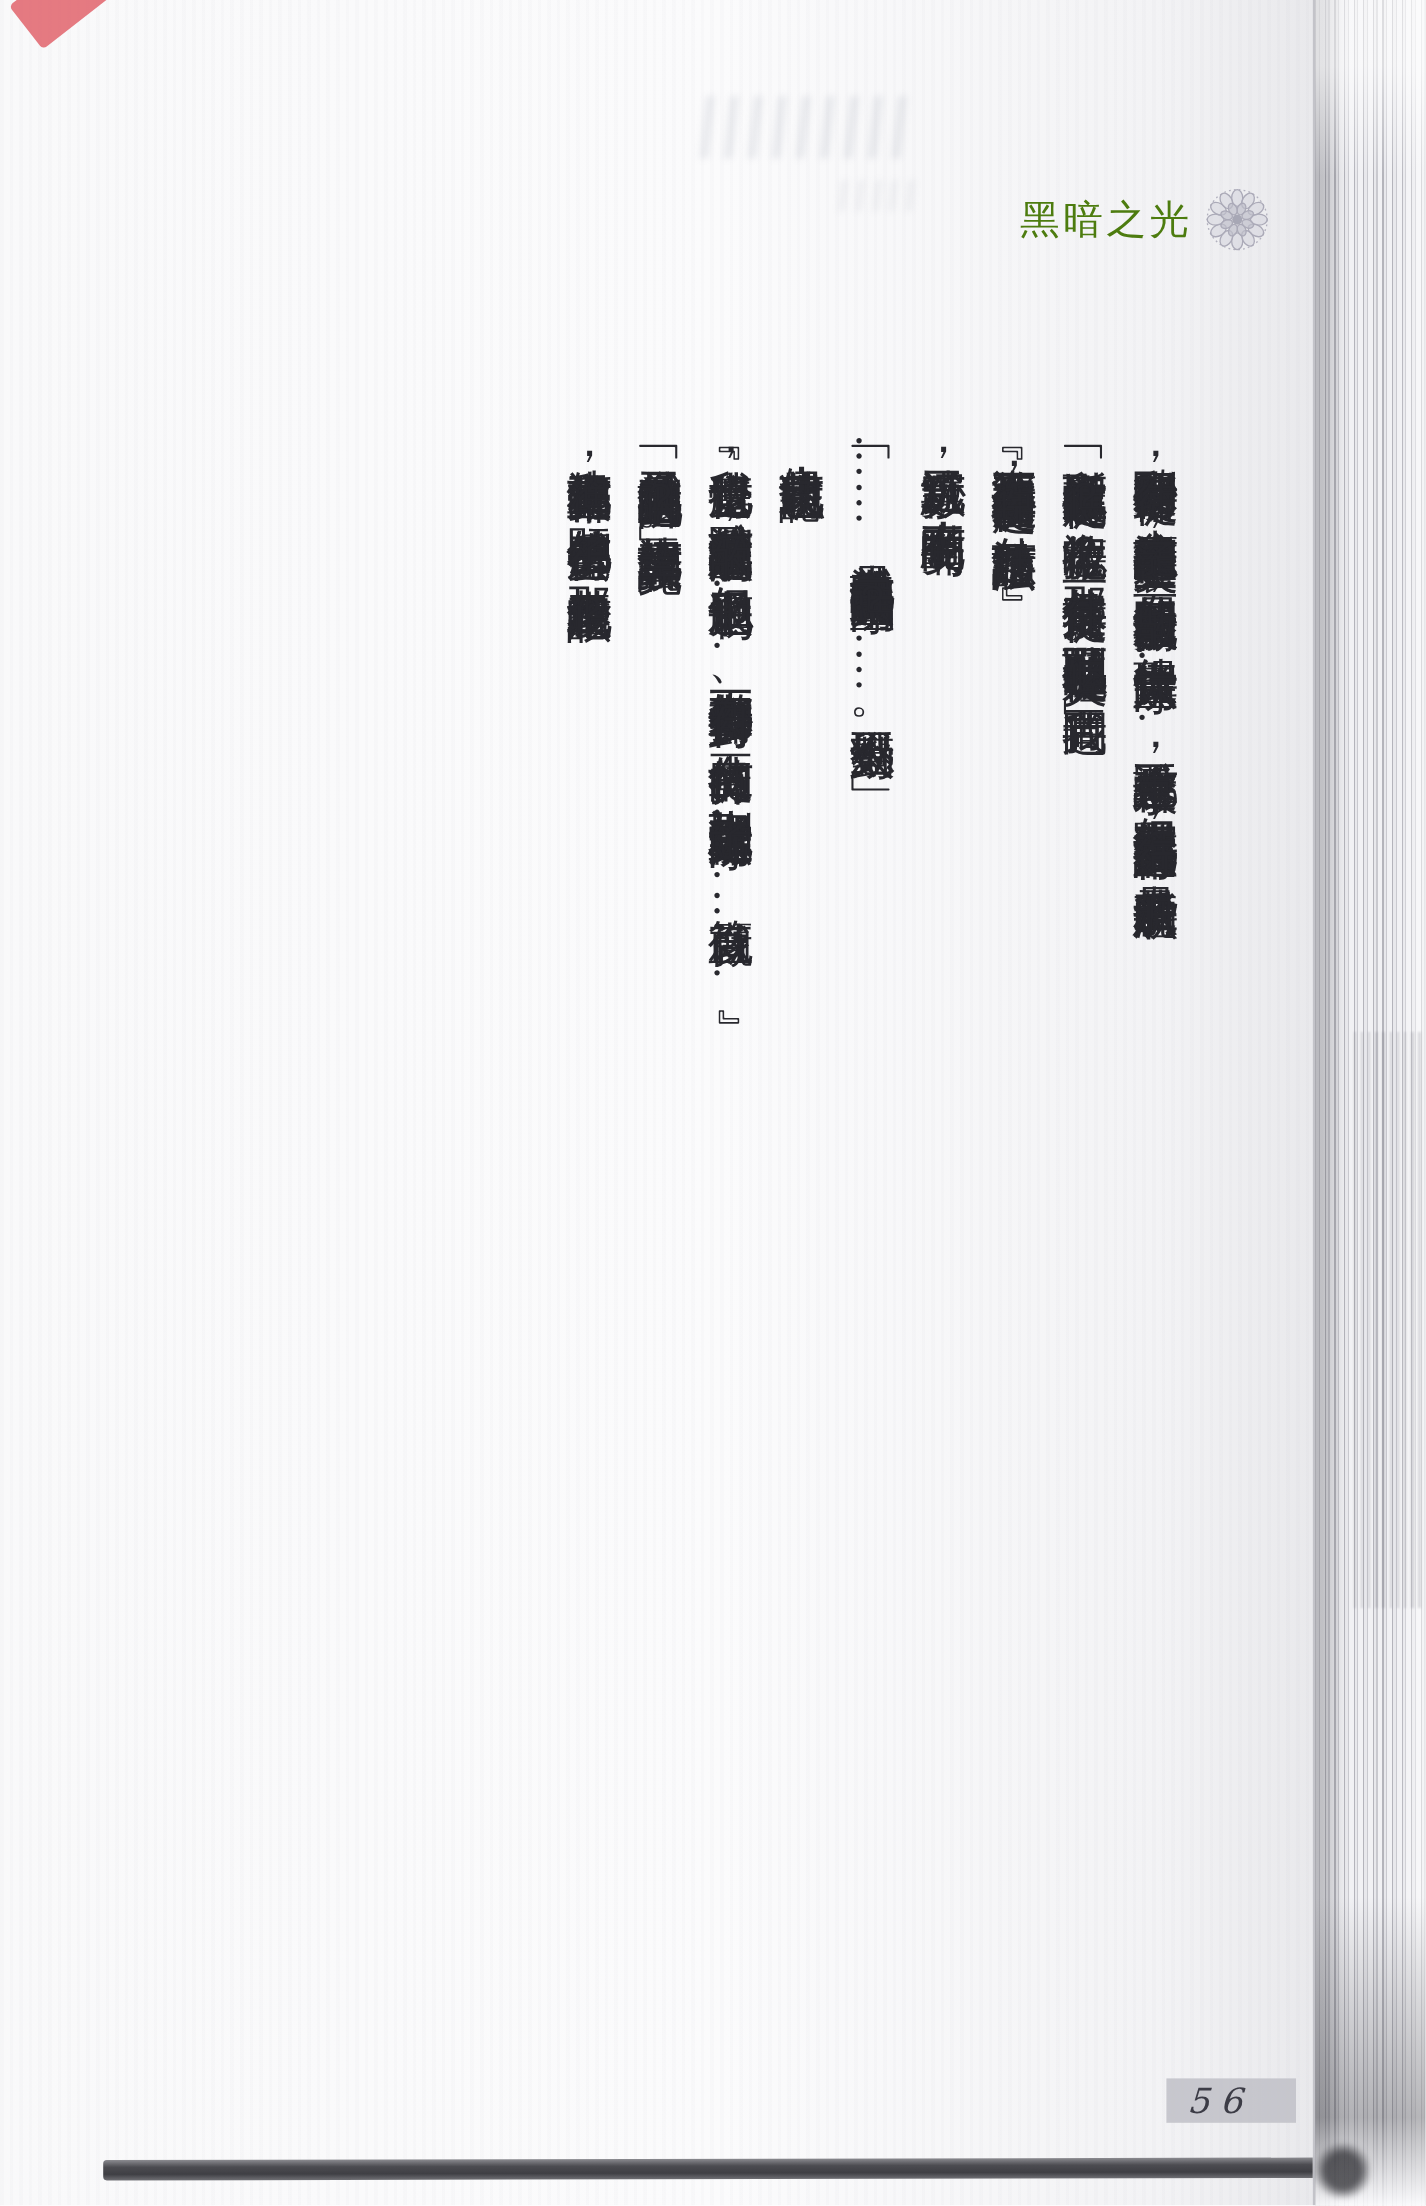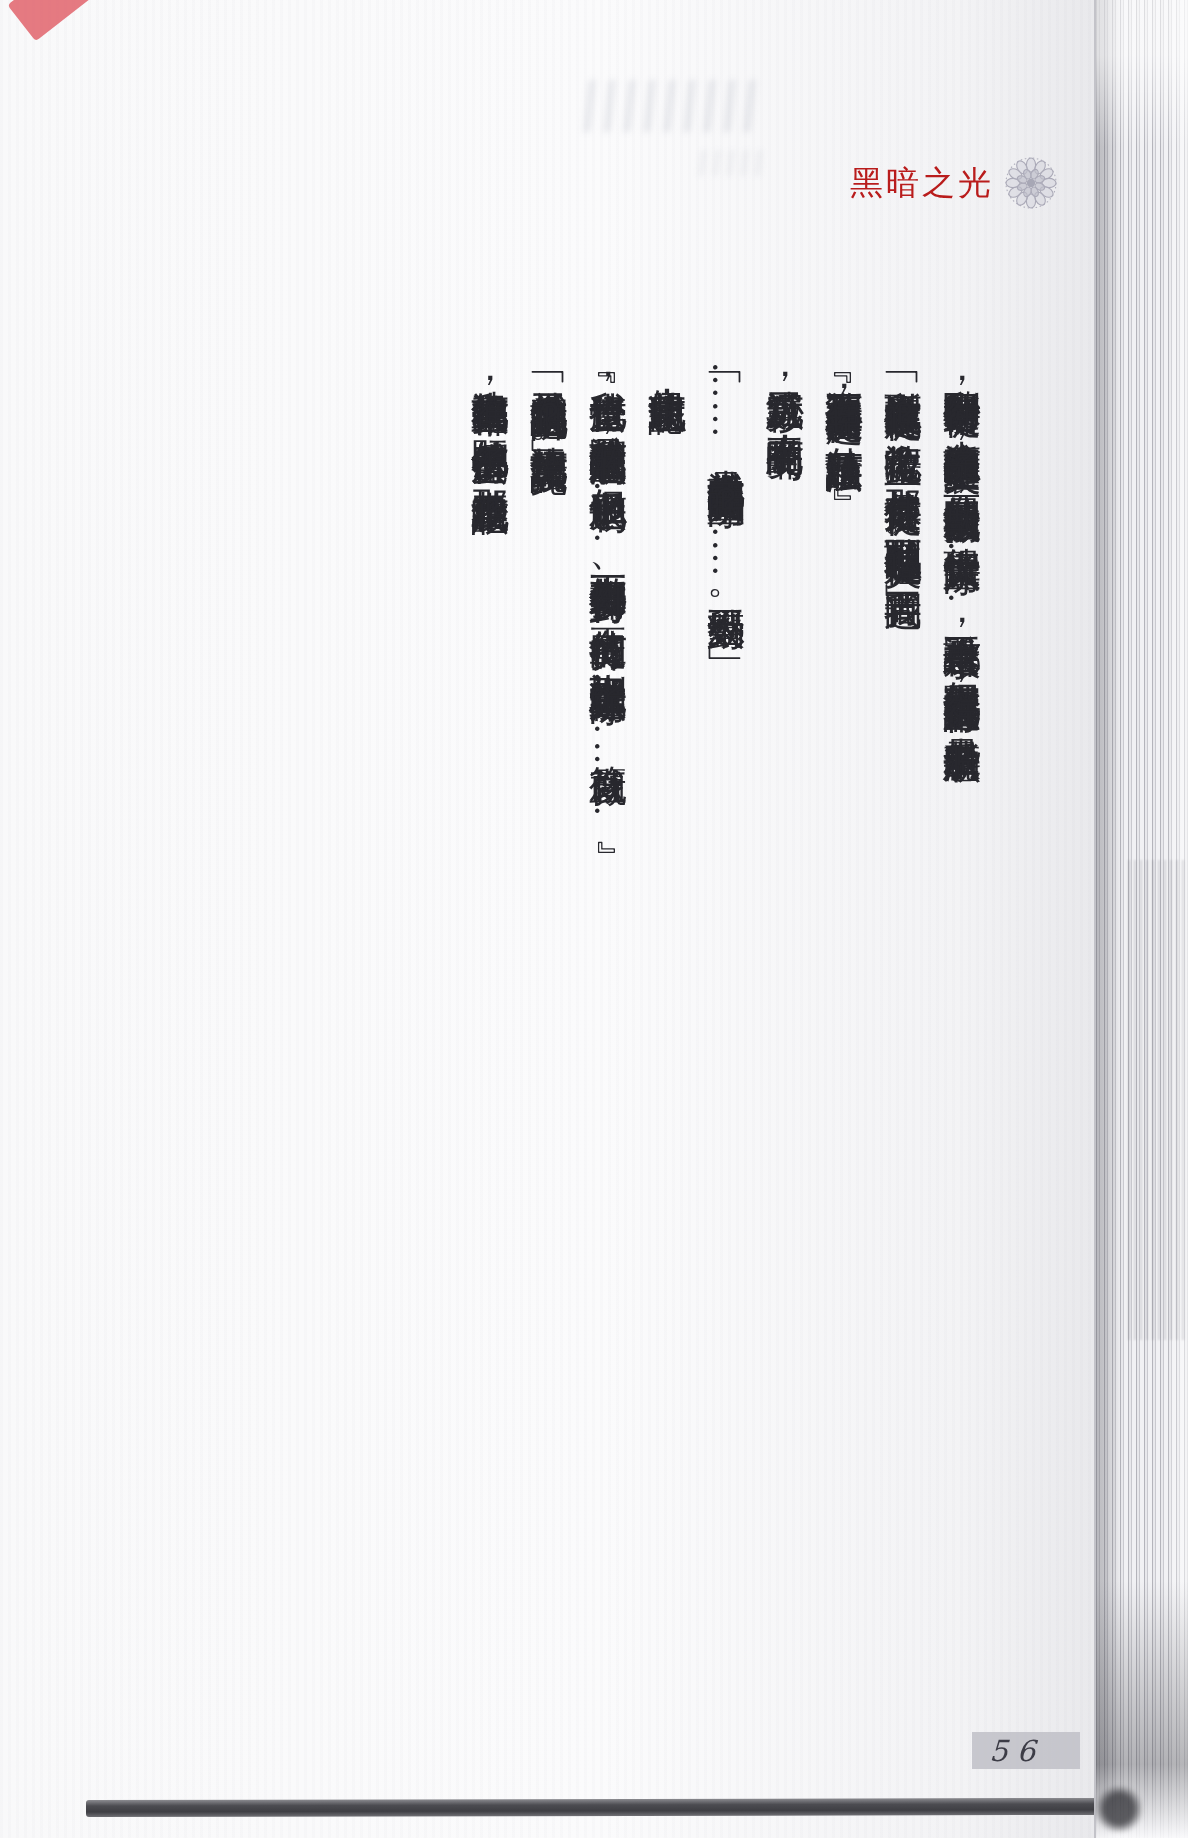--- a/index.html
+++ b/index.html
@@ -93,21 +93,21 @@
 <div class="stage">
 
   <div class="paper"></div>
 
   <div class="corner-mark" style="background: rgb(224, 90, 99);"></div>
 
   <div class="ghost g1"></div>
   <div class="ghost g2"></div>
 
   <div class="header">
-    <span class="header-title" style="color: #b91c1c;">黑暗之光</span>
+    <span class="header-title" style="color: #4d7c0f;">黑暗之光</span>
     <svg class="flower" viewBox="0 0 54 54">
       <g transform="translate(27,27)" fill="none" stroke="#abaab8" stroke-width="1.1">
         <circle r="25" stroke-dasharray="1.5 2.6" opacity="0.9"></circle>
         <g fill="#d3d3dc" fill-opacity="0.55">
           <ellipse cx="0" cy="-18" rx="4.6" ry="7" transform="rotate(0)"></ellipse>
           <ellipse cx="0" cy="-18" rx="4.6" ry="7" transform="rotate(30)"></ellipse>
           <ellipse cx="0" cy="-18" rx="4.6" ry="7" transform="rotate(60)"></ellipse>
           <ellipse cx="0" cy="-18" rx="4.6" ry="7" transform="rotate(90)"></ellipse>
           <ellipse cx="0" cy="-18" rx="4.6" ry="7" transform="rotate(120)"></ellipse>
           <ellipse cx="0" cy="-18" rx="4.6" ry="7" transform="rotate(150)"></ellipse>

